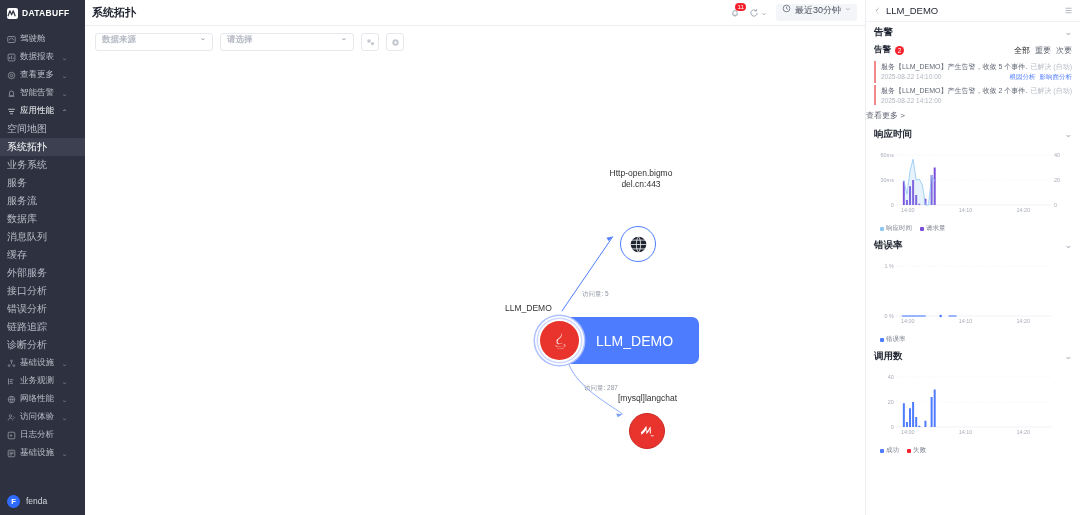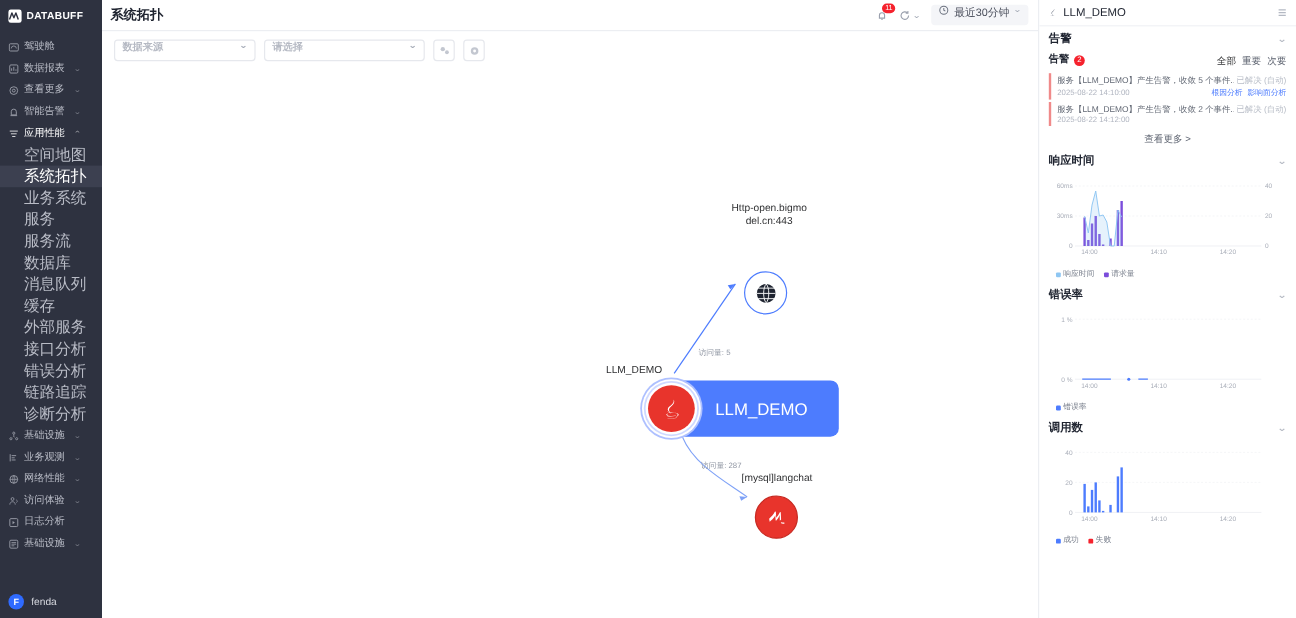--- a/index.html
+++ b/index.html
@@ -38,21 +38,21 @@
     align-items:center; justify-content:center; opacity:.8;
   }
   .nav-item .ico svg { width:9px; height:9px; display:block; }
   .nav-item .lbl { flex:1; }
   .nav-item .chev {
     font-size:6px; opacity:.55; transform:scaleX(1.3);
   }
   .nav-item.active-parent { color:#fff; }
   .sub-item {
     height:18px; display:flex; align-items:center;
-    padding-left:20px; color:#b9bcc6; font-size:13px; cursor:pointer;
+    padding-left:7px; color:#b9bcc6; font-size:10px; cursor:pointer;
   }
   .sub-item.selected { background:#3c4050; color:#fff; }
   .user-row {
     height:28px; flex:0 0 28px; display:flex; align-items:center;
     gap:6px; padding-left:7px; color:#d6d8de; font-size:8.5px;
   }
   .avatar {
     width:13px; height:13px; border-radius:50%; background:#2f6bff;
     color:#fff; font-size:7.5px; display:flex;
     align-items:center; justify-content:center; font-weight:bold;
@@ -177,21 +177,21 @@
     margin:2px 8px 0; padding:1px 0 1px 5px;
     border-left:2px solid #f08a8a; cursor:pointer;
   }
   .ai-l1 { display:flex; align-items:baseline; font-size:7px; color:#626874; white-space:nowrap; }
   .ai-l1 .txt { flex:1; overflow:hidden; }
   .ai-l1 .st { color:#b8bdc7; margin-left:2px; }
   .ai-l2 { display:flex; align-items:baseline; font-size:6.5px; color:#b0b5c0; margin-top:1px; }
   .ai-l2 .links { margin-left:auto; display:flex; gap:4px; }
   .ai-l2 .links a { color:#4d7cfe; text-decoration:none; font-size:6.5px; cursor:pointer; }
   .more-row {
-    text-align:center; font-size:8px; color:#5c626f;
+    font-size:8px; color:#5c626f;
     padding:5px 0 3px; cursor:pointer;
   }
 
   .chart-block { padding:0 0 2px; }
   .chart-box { position:relative; height:78px; margin:0 8px; }
   .chart-legend {
     display:flex; gap:8px; padding:1px 0 0 14px; font-size:6.5px; color:#7b818e;
   }
   .chart-legend .lg { display:flex; align-items:center; gap:2px; }
   .chart-legend .sq { width:4px; height:4px; border-radius:1px; }

